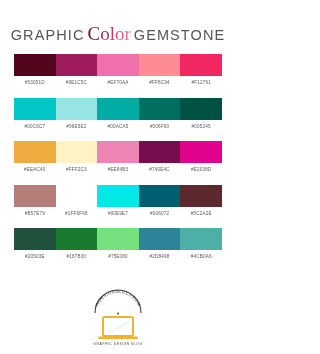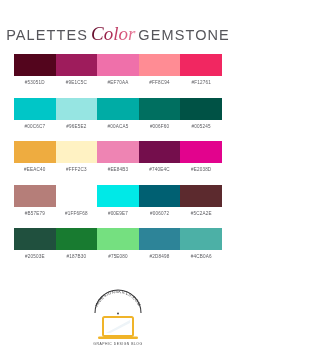--- a/index.html
+++ b/index.html
@@ -38,21 +38,20 @@
     line-height: 1;
   }
   .title .word-gemstone,
   .title .word-palettes {
     font-family: "Liberation Sans", sans-serif;
     font-weight: 400;
     color: #55555a;
   }
   .title .word-color {
     font-family: "Liberation Serif", serif;
-    font-style: italic;
     font-size: 19px;
     letter-spacing: 0px;
     font-weight: 400;
     padding: 0 3px;
     background-image: linear-gradient(100deg, #4d0a22 0%, #8c1840 32%, #d0476f 64%, #f291ac 100%);
     -webkit-background-clip: text;
     background-clip: text;
     color: transparent;
     -webkit-text-fill-color: transparent;
   }
@@ -119,21 +118,21 @@
     white-space: nowrap;
   }
 </style>
 </head>
 <body>
 
 <div class="page">
 
   <div class="title-wrap">
     <div class="title">
-      <span class="word-gemstone">PALETTES</span><span class="word-color">Color</span><span class="word-palettes">GEMSTONE</span>
+      <span class="word-gemstone">GRAPHIC</span><span class="word-color">Color</span><span class="word-palettes">GEMSTONE</span>
     </div>
   </div>
 
   <div class="palettes">
       <div class="palette-row">
         <div class="swatch-cell">
           <div class="swatch" style="background: rgb(83, 5, 29);"></div>
           <div class="swatch-label">#53051D</div>
         </div>
         <div class="swatch-cell">

